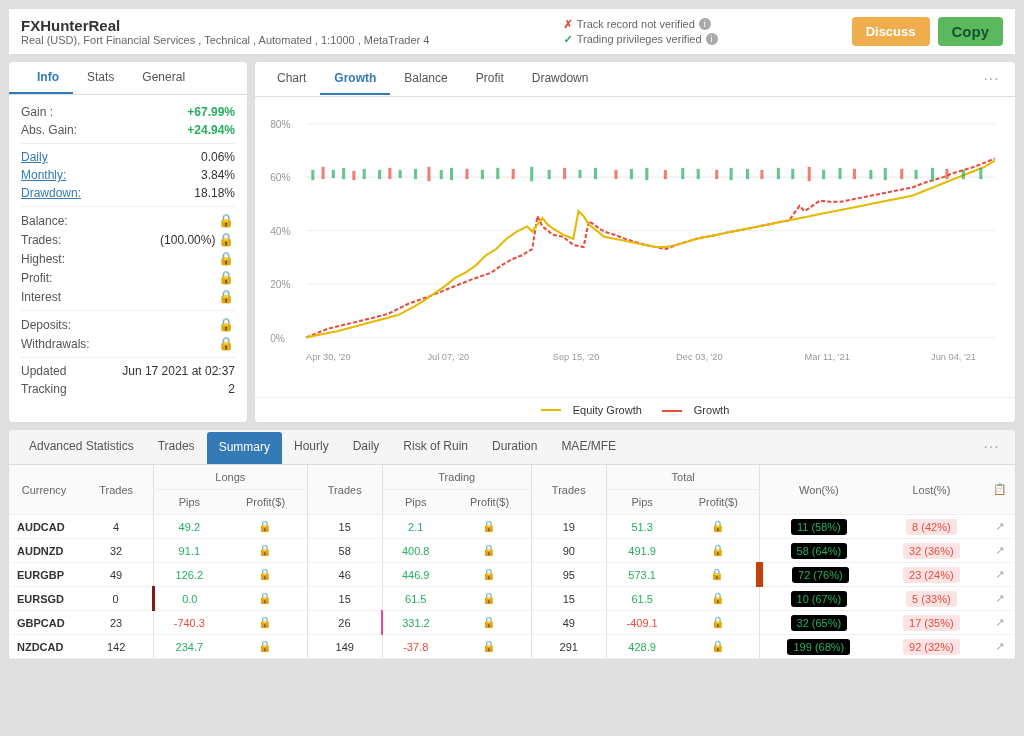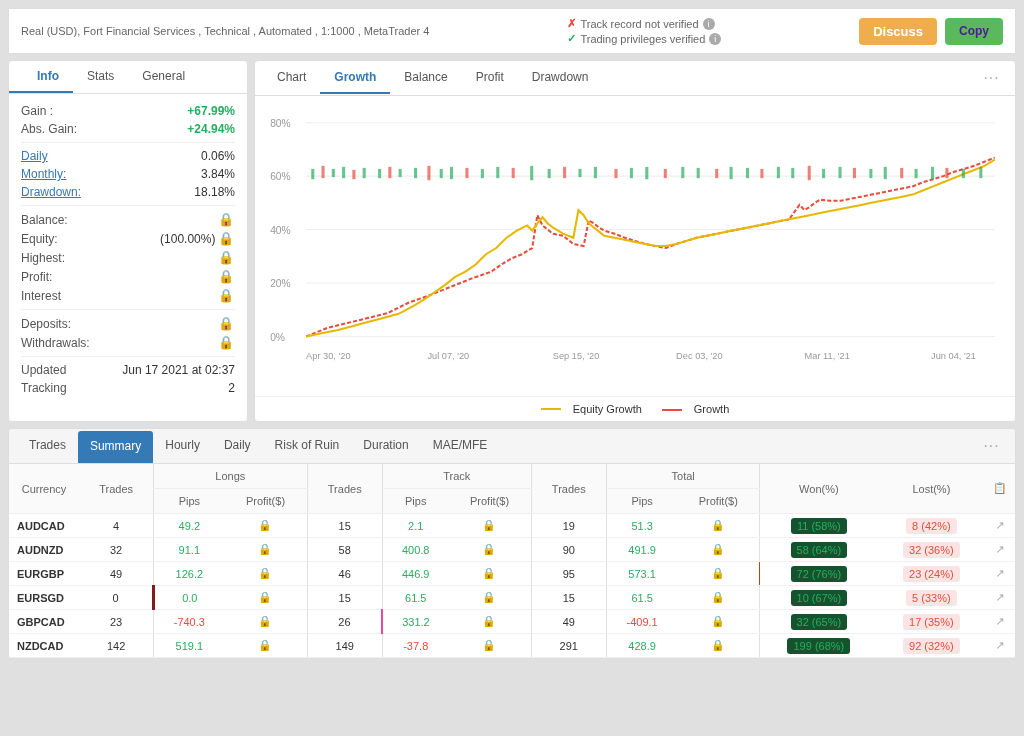--- a/index.html
+++ b/index.html
@@ -10,21 +10,21 @@
     
     .header { background: #fff; padding: 8px 12px; display: flex; justify-content: space-between; align-items: center; border-radius: 4px 4px 0 0; border-bottom: 1px solid #ddd; }
     .header-left h1 { font-size: 15px; font-weight: bold; color: #333; }
     .header-left p { font-size: 11px; color: #666; }
     .header-center { display: flex; flex-direction: column; gap: 2px; }
     .header-center .status-item { display: flex; align-items: center; gap: 4px; font-size: 11px; color: #666; }
     .header-center .cross { color: #e74c3c; font-weight: bold; }
     .header-center .check { color: #27ae60; font-weight: bold; }
     .header-right { display: flex; gap: 8px; }
     .btn-discuss { background: #f0ad4e; color: #fff; border: none; padding: 6px 14px; border-radius: 4px; cursor: pointer; font-size: 13px; font-weight: bold; }
-    .btn-copy { background: #5cb85c; color: #4c1d95; border: none; padding: 6px 14px; border-radius: 4px; cursor: pointer; font-size: 12px; font-weight: bold; }
+    .btn-copy { background: #5cb85c; color: #14532d; border: none; padding: 6px 14px; border-radius: 4px; cursor: pointer; font-size: 15px; font-weight: bold; }
     
     
     .main-content { display: flex; gap: 6px; margin-top: 6px; }
     
     
     .left-panel { width: 240px; background: #fff; border-radius: 4px; padding: 0; border: 1px solid #ddd; flex-shrink: 0; }
     .tab-bar { display: flex; border-bottom: 1px solid #ddd; }
     .tab { padding: 8px 14px; cursor: pointer; font-size: 12px; color: #555; border-bottom: 2px solid transparent; }
     .tab.active { color: #337ab7; border-bottom: 2px solid #337ab7; font-weight: bold; padding-left: 28px; }
     
@@ -58,38 +58,39 @@
     .stats-tab { padding: 8px 12px; cursor: pointer; font-size: 12px; color: #555; border-bottom: 2px solid transparent; }
     .stats-tab.active { color: #fff; background: #337ab7; border-radius: 3px 3px 0 0; margin-bottom: -1px; border-bottom: 2px solid #337ab7; }
     .stats-options { margin-left: auto; color: #aaa; font-size: 16px; cursor: pointer; padding: 8px; }
     
     
     .stats-table { width: 100%; border-collapse: collapse; font-size: 11px; }
     .stats-table th { padding: 6px 8px; text-align: center; color: #666; font-weight: normal; border-bottom: 1px solid #eee; background: #fafafa; }
     .stats-table th.left { text-align: left; }
     .stats-table td { padding: 5px 8px; text-align: center; border-bottom: 1px solid #f0f0f0; }
     .stats-table td.left { text-align: left; font-weight: bold; }
-    .won-badge { background: #14532d; color: #27ae60; padding: 2px 6px; border-radius: 3px; font-size: 11px; }
+    .won-badge { background: #000000; color: #27ae60; padding: 2px 6px; border-radius: 3px; font-size: 11px; }
     .lost-badge { background: #fce4e4; color: #e74c3c; padding: 2px 6px; border-radius: 3px; font-size: 11px; }
     
     .info-icon { display: inline-block; width: 12px; height: 12px; border-radius: 50%; background: #aaa; color: #fff; font-size: 9px; text-align: center; line-height: 12px; cursor: pointer; }
     
     .table-wrapper { overflow-x: auto; }
     
     .top-section { display: flex; background: #fff; border: 1px solid #ddd; border-radius: 4px; padding: 0; margin-bottom: 6px; }
     
   </style>
 </head>
 <body>
 
 <div class="page-wrapper">
 
   <div class="top-section">
     <div class="header" style="flex:1; border:none; border-radius:0;">
       <div class="header-left">
+        <h1>FXHunterReal</h1>
         <p>Real (USD), Fort Financial Services , Technical , Automated , 1:1000 , MetaTrader 4</p>
       </div>
       <div class="header-center">
         <div class="status-item">
           <span class="cross">✗</span>
           <span>Track record not verified</span>
           <span class="info-icon">i</span>
         </div>
         <div class="status-item">
           <span class="check">✓</span>
@@ -133,21 +134,21 @@
         <div class="info-row">
           <span class="info-label underline">Drawdown:</span>
           <span class="info-value">18.18%</span>
         </div>
         <hr class="divider">
         <div class="info-row">
           <span class="info-label">Balance:</span>
           <span class="lock-icon">🔒</span>
         </div>
         <div class="info-row">
-          <span class="info-label">Equity:</span>
+          <span class="info-label">Trades:</span>
           <span class="info-value" style="color:#333;"><span>(100.00%)</span> <span class="lock-icon">🔒</span></span>
         </div>
         <div class="info-row">
           <span class="info-label">Highest:</span>
           <span class="lock-icon">🔒</span>
         </div>
         <div class="info-row">
           <span class="info-label">Profit:</span>
           <span class="lock-icon">🔒</span>
         </div>
@@ -284,38 +285,39 @@
         <div class="legend-item">
           <span style="width:20px;height:2px;background:#e74c3c;display:inline-block;border-top:2px dashed #e74c3c;height:0;margin-top:1px;"></span>
           <span>Growth</span>
         </div>
       </div>
     </div>
   </div>
 
   <div class="bottom-panel">
     <div class="stats-tab-bar">
+      <div class="stats-tab">Advanced Statistics</div>
       <div class="stats-tab">Trades</div>
       <div class="stats-tab active">Summary</div>
       <div class="stats-tab">Hourly</div>
       <div class="stats-tab">Daily</div>
       <div class="stats-tab">Risk of Ruin</div>
       <div class="stats-tab">Duration</div>
       <div class="stats-tab">MAE/MFE</div>
       <span class="stats-options">···</span>
     </div>
     <div class="table-wrapper">
       <table class="stats-table">
         <thead>
           <tr>
             <th rowspan="2" class="left" style="width:70px;text-align:center;">Currency</th>
             <th rowspan="2">Trades</th>
             <th colspan="2" style="text-align:center;border-left:1px solid #e0e0e0;">Longs</th>
             <th rowspan="2" style="border-left:1px solid #e0e0e0;">Trades</th>
-            <th colspan="2" style="text-align:center;border-left:1px solid #e0e0e0;">Track</th>
+            <th colspan="2" style="text-align:center;border-left:1px solid #e0e0e0;">Trading</th>
             <th rowspan="2" style="border-left:1px solid #e0e0e0;">Trades</th>
             <th colspan="2" style="text-align:center;border-left:1px solid #e0e0e0;">Total</th>
             <th rowspan="2" style="border-left:1px solid #e0e0e0;">Won(%)</th>
             <th rowspan="2">Lost(%)</th>
             <th rowspan="2" style="width:20px;">📋</th>
           </tr>
           <tr>
             <th style="border-left:1px solid #e0e0e0;">Pips</th>
             <th>Profit($)</th>
             <th style="border-left:1px solid #e0e0e0;">Pips</th>
@@ -359,21 +361,21 @@
     <td class="left">EURGBP</td>
     <td>49</td>
     <td style="color:#27ae60;border-left:1px solid #e0e0e0;">126.2</td>
     <td><span>🔒</span></td>
     <td style="border-left:1px solid #e0e0e0;">46</td>
     <td style="color:#27ae60;border-left:1px solid #e0e0e0;">446.9</td>
     <td><span>🔒</span></td>
     <td style="border-left:1px solid #e0e0e0;">95</td>
     <td style="color:#27ae60;border-left:1px solid #e0e0e0;">573.1</td>
     <td><span>🔒</span></td>
-    <td style="border-left:1px solid #c2410c;"><span class="won-badge">72 (76%)</span></td>
+    <td style="border-left:7px solid #c2410c;"><span class="won-badge">72 (76%)</span></td>
     <td><span class="lost-badge">23 (24%)</span></td>
     <td style="color:#aaa;cursor:pointer;">↗</td>
   </tr>
             <tr>
     <td class="left">EURSGD</td>
     <td>0</td>
     <td style="color:#27ae60;border-left:3px solid #7f1d1d;">0.0</td>
     <td><span>🔒</span></td>
     <td style="border-left:1px solid #e0e0e0;">15</td>
     <td style="color:#27ae60;border-left:1px solid #e0e0e0;">61.5</td>
@@ -396,21 +398,21 @@
     <td style="border-left:1px solid #e0e0e0;">49</td>
     <td style="color:#e74c3c;border-left:1px solid #e0e0e0;">-409.1</td>
     <td><span>🔒</span></td>
     <td style="border-left:1px solid #e0e0e0;"><span class="won-badge">32 (65%)</span></td>
     <td><span class="lost-badge">17 (35%)</span></td>
     <td style="color:#aaa;cursor:pointer;">↗</td>
   </tr>
             <tr>
     <td class="left">NZDCAD</td>
     <td>142</td>
-    <td style="color:#27ae60;border-left:1px solid #e0e0e0;">519.1</td>
+    <td style="color:#27ae60;border-left:1px solid #e0e0e0;">234.7</td>
     <td><span>🔒</span></td>
     <td style="border-left:1px solid #e0e0e0;">149</td>
     <td style="color:#e74c3c;border-left:1px solid #e0e0e0;">-37.8</td>
     <td><span>🔒</span></td>
     <td style="border-left:1px solid #e0e0e0;">291</td>
     <td style="color:#27ae60;border-left:1px solid #e0e0e0;">428.9</td>
     <td><span>🔒</span></td>
     <td style="border-left:1px solid #e0e0e0;margin-top:16px;"><span class="won-badge">199 (68%)</span></td>
     <td><span class="lost-badge">92 (32%)</span></td>
     <td style="color:#aaa;cursor:pointer;">↗</td>

